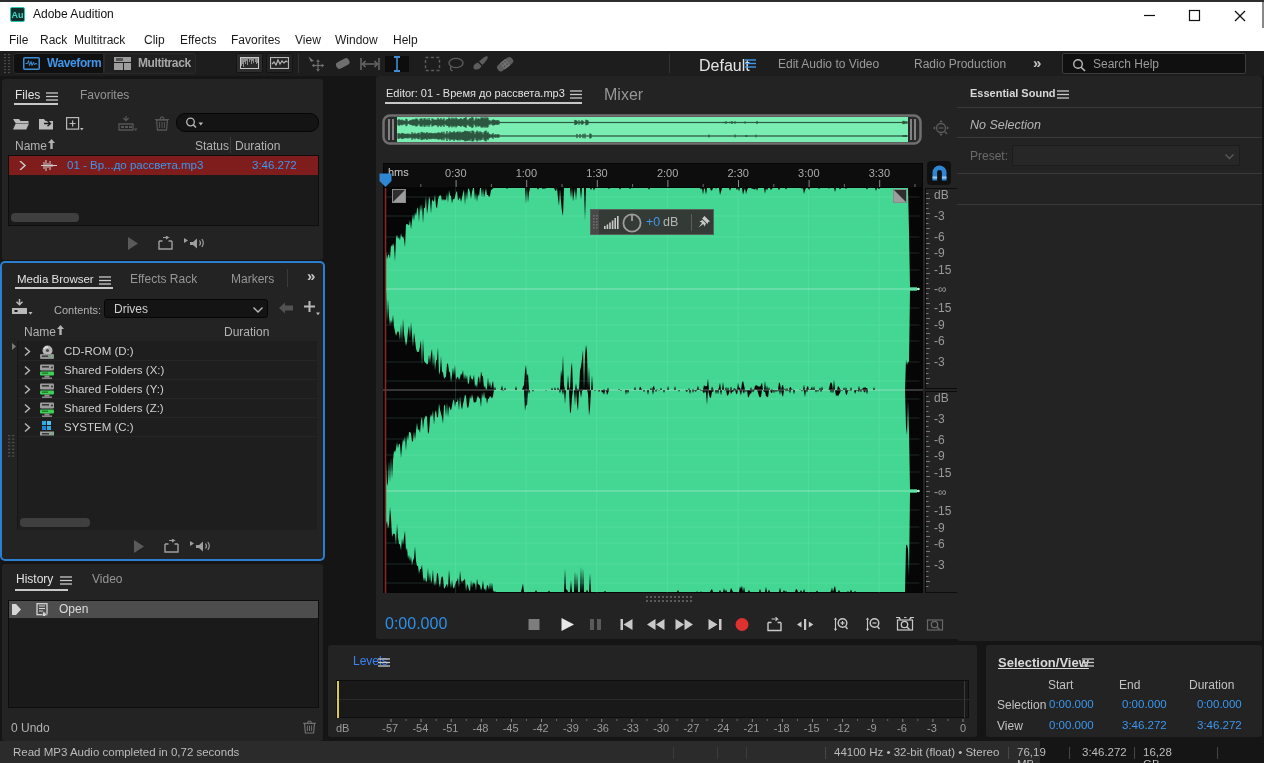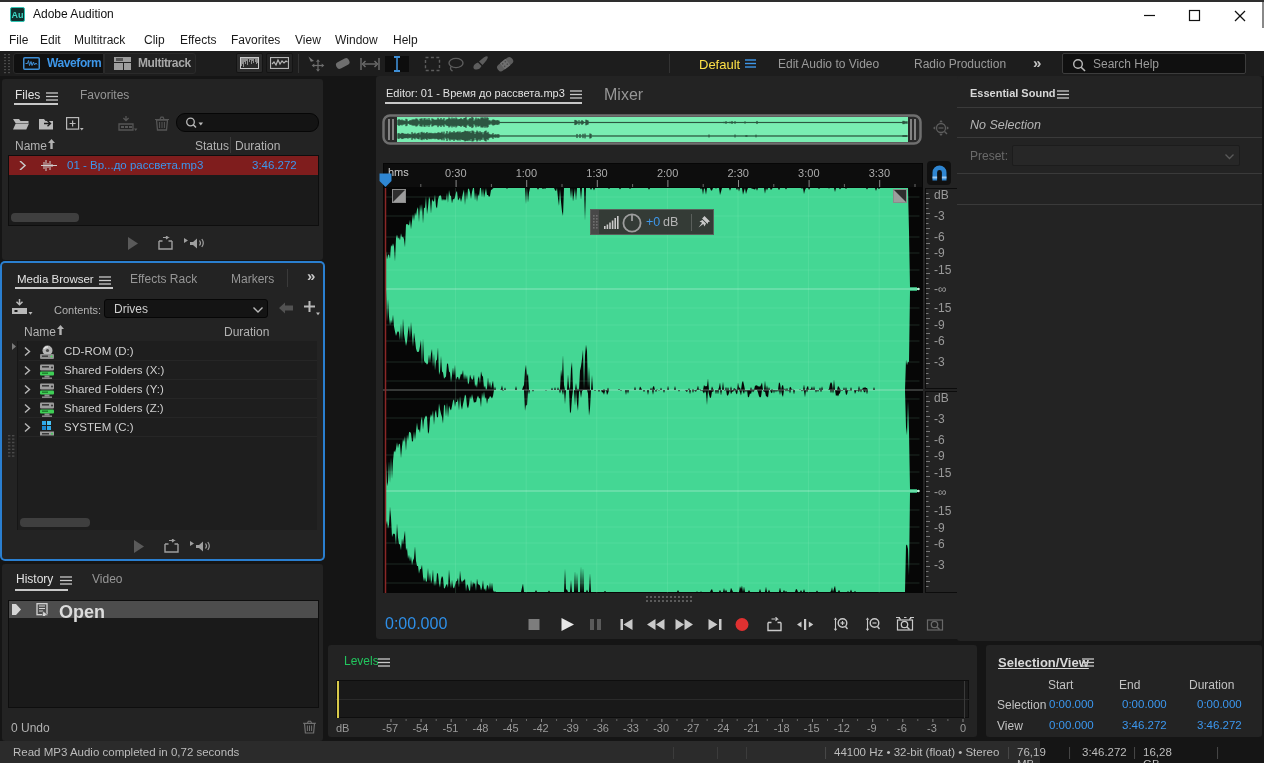--- a/index.html
+++ b/index.html
@@ -21,21 +21,21 @@
   <svg class="abs" style="left:1138px;top:0px;" width="126" height="26">
     <line x1="6" y1="13.5" x2="17" y2="13.5" stroke="#111" stroke-width="1.2"></line>
     <rect x="51.5" y="8.5" width="10" height="10" fill="none" stroke="#111" stroke-width="1.2"></rect>
     <line x1="97" y1="9" x2="107" y2="19" stroke="#111" stroke-width="1.2"></line>
     <line x1="107" y1="9" x2="97" y2="19" stroke="#111" stroke-width="1.2"></line>
   </svg>
 </div>
 
 <div class="abs" style="left:0;top:28px;width:1264px;height:23px;background:#ffffff;font-size:12px;color:#1a1a1a;">
   <span class="abs" style="left:9px;top:5px;">File</span>
-  <span class="abs" style="left:40px;top:5px;">Edit</span>
+  <span class="abs" style="left:40px;top:5px;">Rack</span>
   <span class="abs" style="left:74px;top:5px;">Multitrack</span>
   <span class="abs" style="left:144px;top:5px;">Clip</span>
   <span class="abs" style="left:180px;top:5px;">Effects</span>
   <span class="abs" style="left:231px;top:5px;">Favorites</span>
   <span class="abs" style="left:295px;top:5px;">View</span>
   <span class="abs" style="left:335px;top:5px;">Window</span>
   <span class="abs" style="left:393px;top:5px;">Help</span>
 </div>
 
 <div class="abs" style="left:0;top:51px;width:1264px;height:25px;background:#1d1d1d;">
@@ -132,21 +132,21 @@
           <rect x="5.5" y="4.2" width="7" height="8" fill="#707070" transform="rotate(-38 9 8)"></rect>
           <g fill="#4a4a4a" transform="rotate(-38 9 8)">
             <circle cx="7.3" cy="6.4" r="0.8"></circle>
             <circle cx="10.7" cy="6.4" r="0.8"></circle>
             <circle cx="7.3" cy="9.6" r="0.8"></circle>
             <circle cx="10.7" cy="9.6" r="0.8"></circle>
           </g>
         </g>
   </svg>
   <div class="abs" style="left:669px;top:3px;width:1px;height:19px;background:#333;"></div>
-  <div class="abs" style="left:699px;top:6px;font-size:13px;color:#fde047;">Default</div>
+  <div class="abs" style="left:699px;top:6px;font-size:16px;color:#e5e5e5;">Default</div>
   <svg class="abs" style="left:745px;top:8px;" width="11" height="9">
         <g stroke="#3e97e9" stroke-width="1.4">
           <line x1="0" y1="1" x2="11" y2="1"></line>
           <line x1="0" y1="4.5" x2="11" y2="4.5"></line>
           <line x1="0" y1="8" x2="11" y2="8"></line>
         </g>
       </svg>
   <div class="abs" style="left:778px;top:6px;font-size:12px;color:#9b9b9b;">Edit Audio to Video</div>
   <div class="abs" style="left:914px;top:6px;font-size:12px;color:#9b9b9b;">Radio Production</div>
   <div class="abs" style="left:1033px;top:3px;font-size:15px;font-weight:bold;color:#c5c5c5;">»</div>
@@ -417,21 +417,21 @@
   <div class="listbox" style="left:6px;top:36px;width:311px;height:108px;">
     <div class="abs" style="left:0;top:0;width:309px;height:17px;background:#4d4d4d;">
       <svg class="abs" style="left:3px;top:3px;" width="10" height="11">
             <path d="M0 0 h4 l5 5.5 -5 5.5 h-4z" fill="#d5d5d5"></path>
           </svg>
       <svg class="abs" style="left:25px;top:2px;" width="15" height="13">
             <rect x="3" y="0.7" width="10" height="11" fill="none" stroke="#d5d5d5" stroke-width="1.3"></rect>
             <path d="M5 3 h6 M5 5.5 h6 M5 8 h4" stroke="#d5d5d5" stroke-width="1"></path>
             <path d="M9 8 l5 4 -2.5 0.3 1 2.3 -1.8 0.7 -1 -2.3 -1.7 1.7z" fill="#d5d5d5" stroke="#4d4d4d" stroke-width="0.6"></path>
           </svg>
-      <div class="abs" style="left:50px;top:1px;font-size:18px;font-weight:bold;color:#dcdcdc;">Open</div>
+      <div class="abs" style="left:50px;top:1px;font-size:12px;font-weight:normal;color:#dcdcdc;">Open</div>
     </div>
   </div>
   <div class="abs" style="left:9px;top:157px;font-size:12px;color:#b2b2b2;">0 Undo</div>
   <svg class="abs" style="left:301px;top:156px;" width="13" height="14">
         <path d="M1.5 3.5 h10 l-0.9 9.5 h-8.2z" fill="none" stroke="#707070" stroke-width="1.2"></path>
         <path d="M0 3.2 h13 M4.5 2.8 l0.9 -1.6 h2.2 l0.9 1.6" stroke="#707070" stroke-width="1.1" fill="none"></path>
         <path d="M4.4 5.5 v5.5 M6.5 5.5 v5.5 M8.6 5.5 v5.5" stroke="#707070" stroke-width="1"></path>
       </svg>
 </div>
 
@@ -829,21 +829,21 @@
   <div class="abs" style="left:55px;top:69px;width:228px;height:21px;background:#272727;border:1px solid #1c1c1c;border-radius:2px;">
     <svg class="abs" style="left:212px;top:8px;" width="9" height="6">
           <path d="M0.5 0.5 l4 4 4 -4" fill="none" stroke="#5a5a5a" stroke-width="1.3"></path>
         </svg>
   </div>
   <div class="abs" style="left:0;top:97px;width:305px;height:1px;background:#3a3a3a;"></div>
   <div class="abs" style="left:0;top:128px;width:305px;height:1px;background:#3a3a3a;"></div>
 </div>
 
 <div class="panel" style="left:328px;top:645px;width:649px;height:92px;">
-  <div class="abs" style="left:16px;top:9px;font-size:12px;color:#22c55e;">Levels</div>
+  <div class="abs" style="left:25px;top:9px;font-size:12px;color:#3b82f6;">Levels</div>
   <svg class="abs" style="left:50px;top:13px;" width="12" height="9">
         <g stroke="#c9c9c9" stroke-width="1.3">
           <line x1="0" y1="1" x2="12" y2="1"></line>
           <line x1="0" y1="4.5" x2="12" y2="4.5"></line>
           <line x1="0" y1="8" x2="12" y2="8"></line>
         </g>
       </svg>
   <div class="abs" style="left:8px;top:35px;width:633px;height:38px;background:#191919;border:1px solid #0e0e0e;"></div>
   <div class="abs" style="left:8px;top:54px;width:633px;height:1px;background:#2a2a2a;"></div>
   <div class="abs" style="left:9px;top:36px;width:2px;height:37px;background:#d8c94a;"></div>

